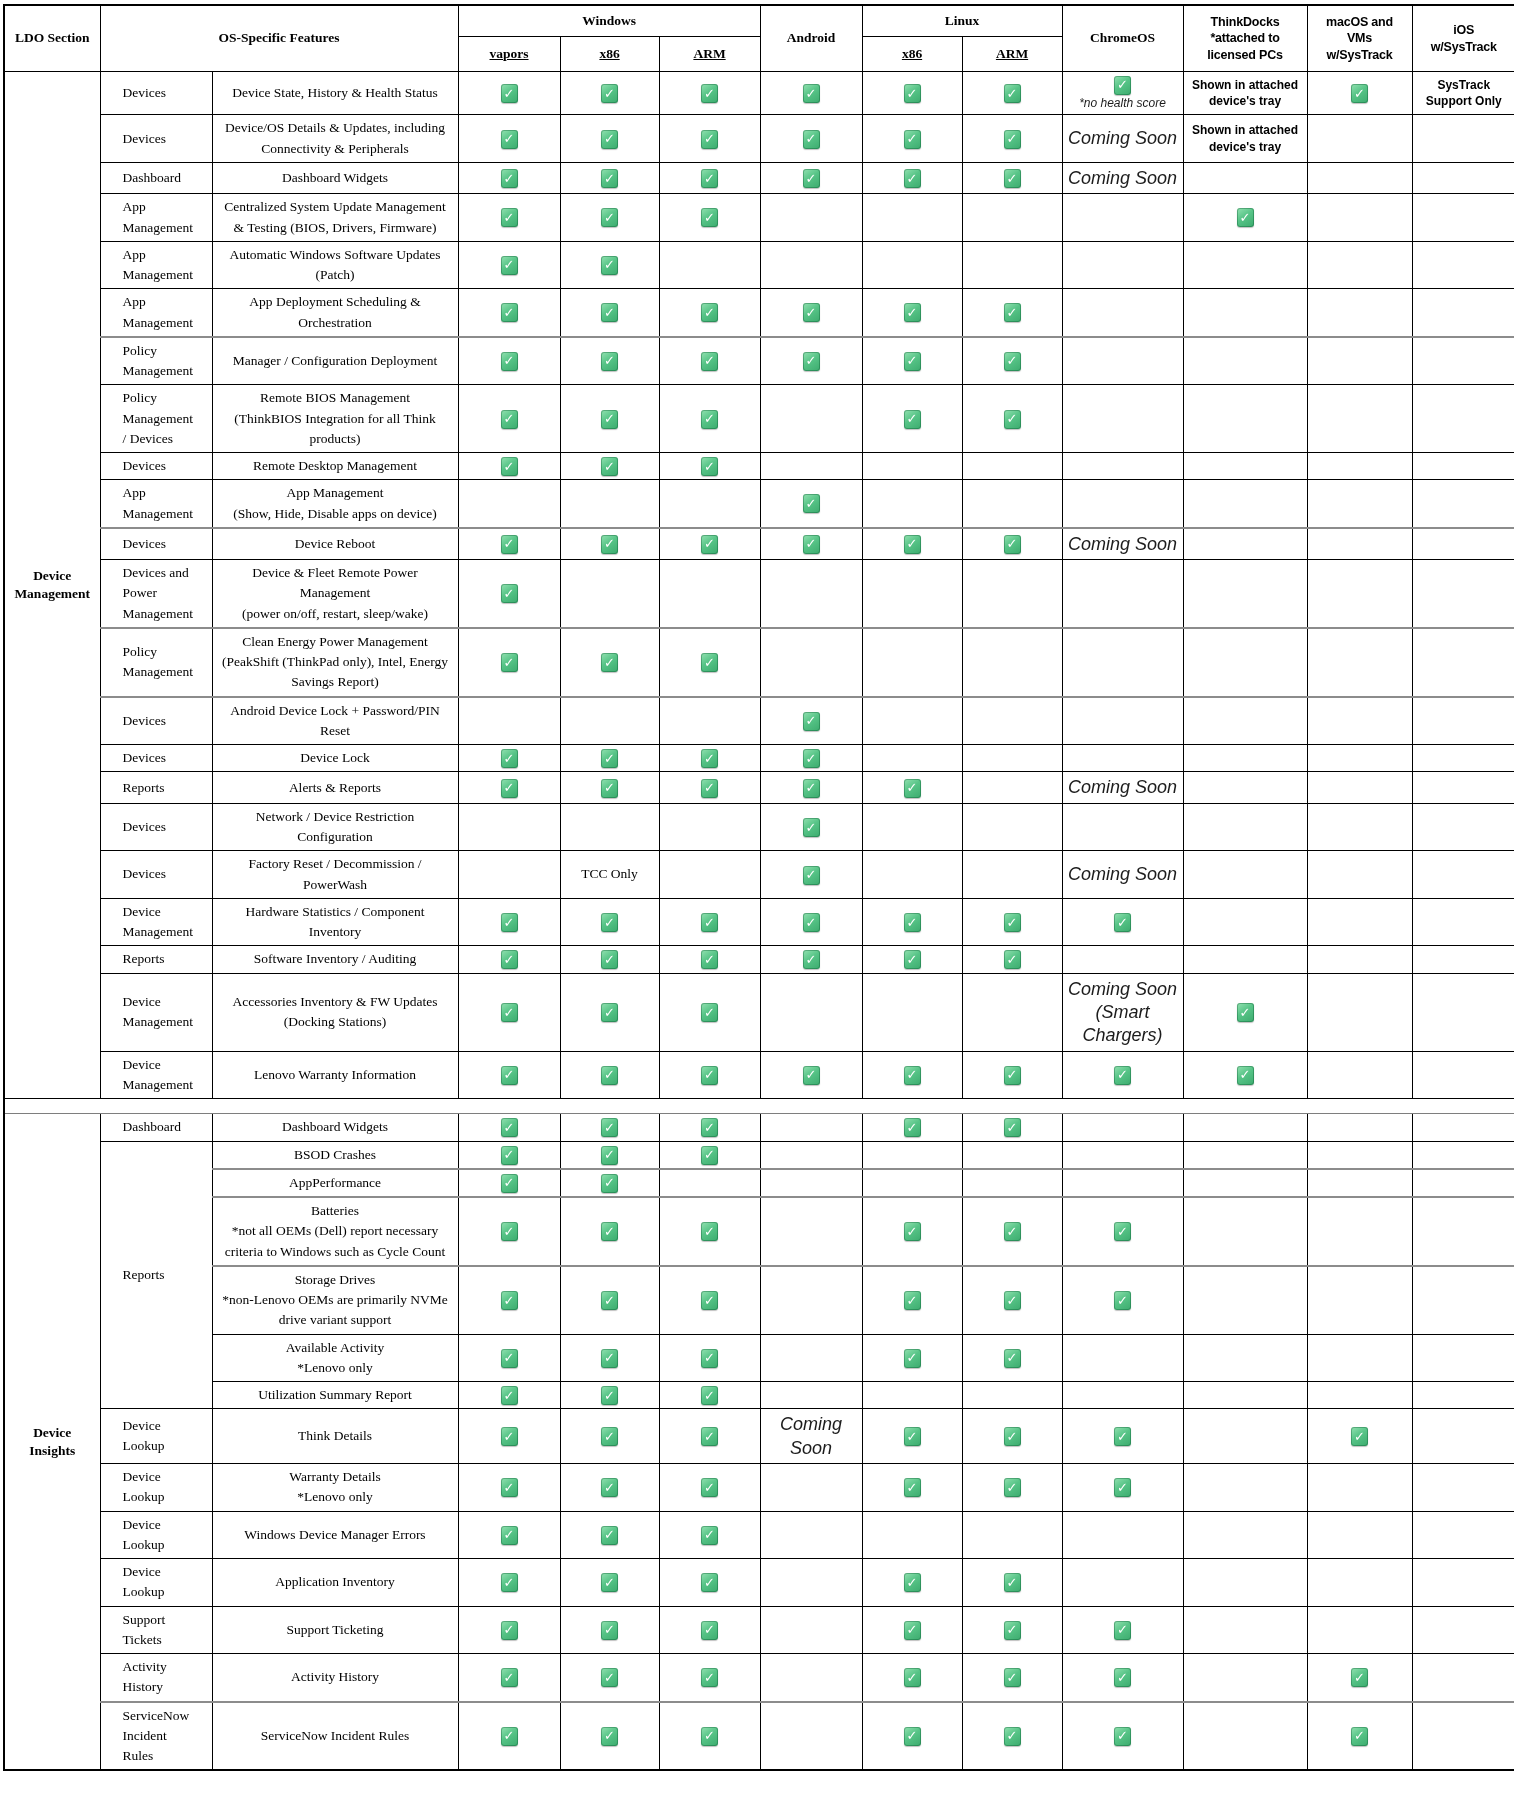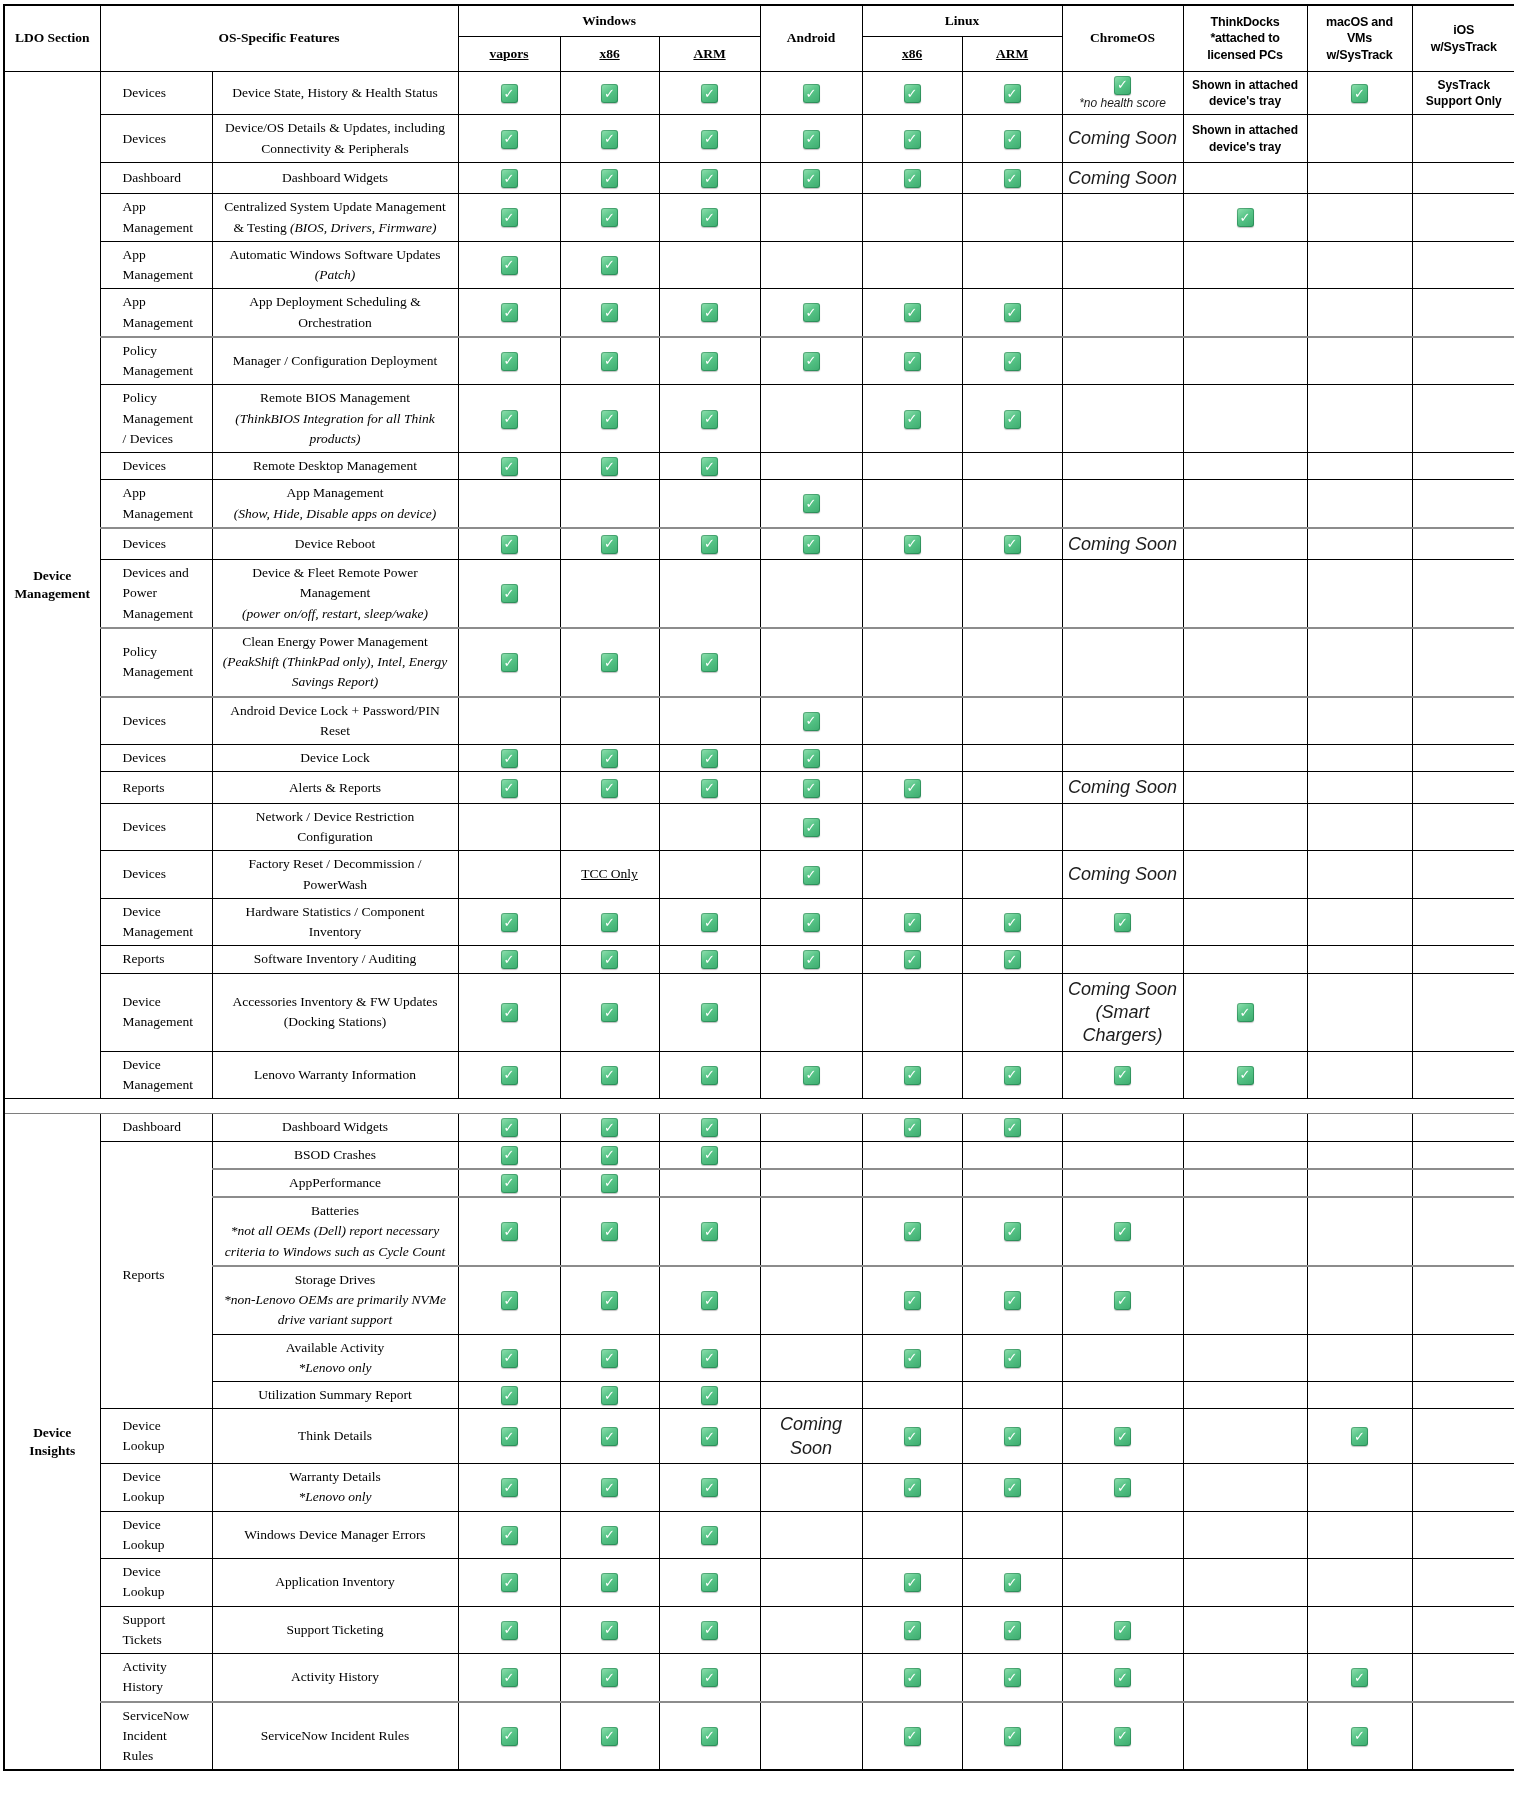--- a/index.html
+++ b/index.html
@@ -11,31 +11,31 @@
   col.c-and{width:102px}col.c-lx86{width:100px}col.c-larm{width:100px}
   col.c-cr{width:121px}col.c-td{width:124px}col.c-mac{width:105px}col.c-ios{width:104px}
   th,td{border:1px solid #000;vertical-align:middle;}
   thead th{font:bold 13.5px/1.25 "Liberation Serif",serif;text-align:center;padding:3px 2px;background:#fff;}
   thead tr.r1 th{height:24px;}
   thead tr.r2 th{height:28px;text-decoration:underline;}
   thead th.sans{font:bold 12.5px/1.3 "Liberation Sans",sans-serif;white-space:pre-line;letter-spacing:-0.2px;}
   td.ldo{font:bold 13.5px/1.35 "Liberation Serif",serif;text-align:center;padding:3px 4px;}
   td.cat{font:13.5px/1.5 "Liberation Serif",serif;text-align:left;padding:3px 22px;}
   td.feat{font:13.5px/1.5 "Liberation Serif",serif;text-align:center;padding:3px 6px;white-space:pre-line;}
-  td.feat .it{font-style:italic;}
+  td.feat .it{}
   td.val{text-align:center;padding:3px 4px;}
   .chk{display:inline-block;width:17px;height:19px;border-radius:3px;position:relative;
        background:linear-gradient(145deg,#93e2b1 0%,#57c487 45%,#3cab6e 100%);
        box-shadow:inset 0 0 0 1px rgba(0,80,40,.35),0 1px 1px rgba(0,0,0,.25);vertical-align:middle;}
   .chk::after{content:"\2713";position:absolute;left:50%;top:50%;transform:translate(-50%,-54%);
        color:#fff;font:bold 13px "DejaVu Sans",sans-serif;}
   .note{font:italic 12px/1.3 "Liberation Sans",sans-serif;color:#1c1c1c;white-space:pre-line;margin-top:1px;}
   .big{font-size:18px;}
   .boldnote{font:bold 12px/1.35 "Liberation Sans",sans-serif;color:#000000;white-space:pre-line;}
-  .plain{font:13.5px/1.5 "Liberation Serif",serif;color:#000;text-decoration:underline;}
+  .plain{font:13.5px/1.5 "Liberation Serif",serif;color:#000;}
   tr.sep td{height:12px;border-top:1px solid #7e7e7e;border-bottom:1px solid #7e7e7e;border-left:none;border-right:none;}
   tr.tb td{border-top:2px solid #8c8c8c;}
 </style>
 </head>
 <body>
 
 <div class="page">
   <table>
     <colgroup>
       <col class="c-ldo">

